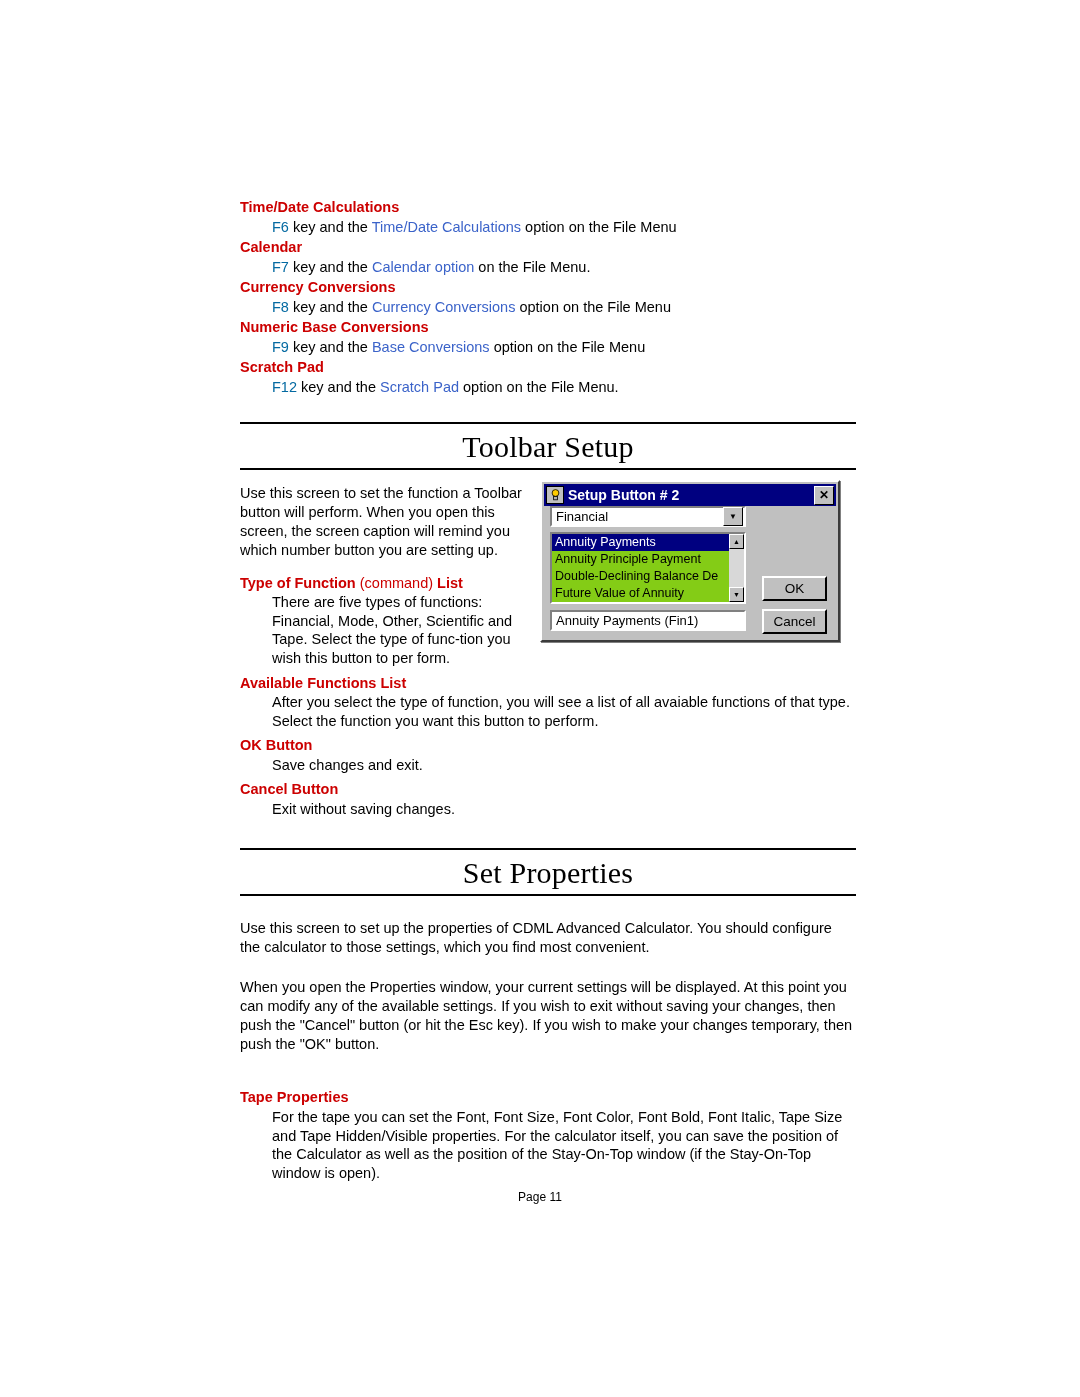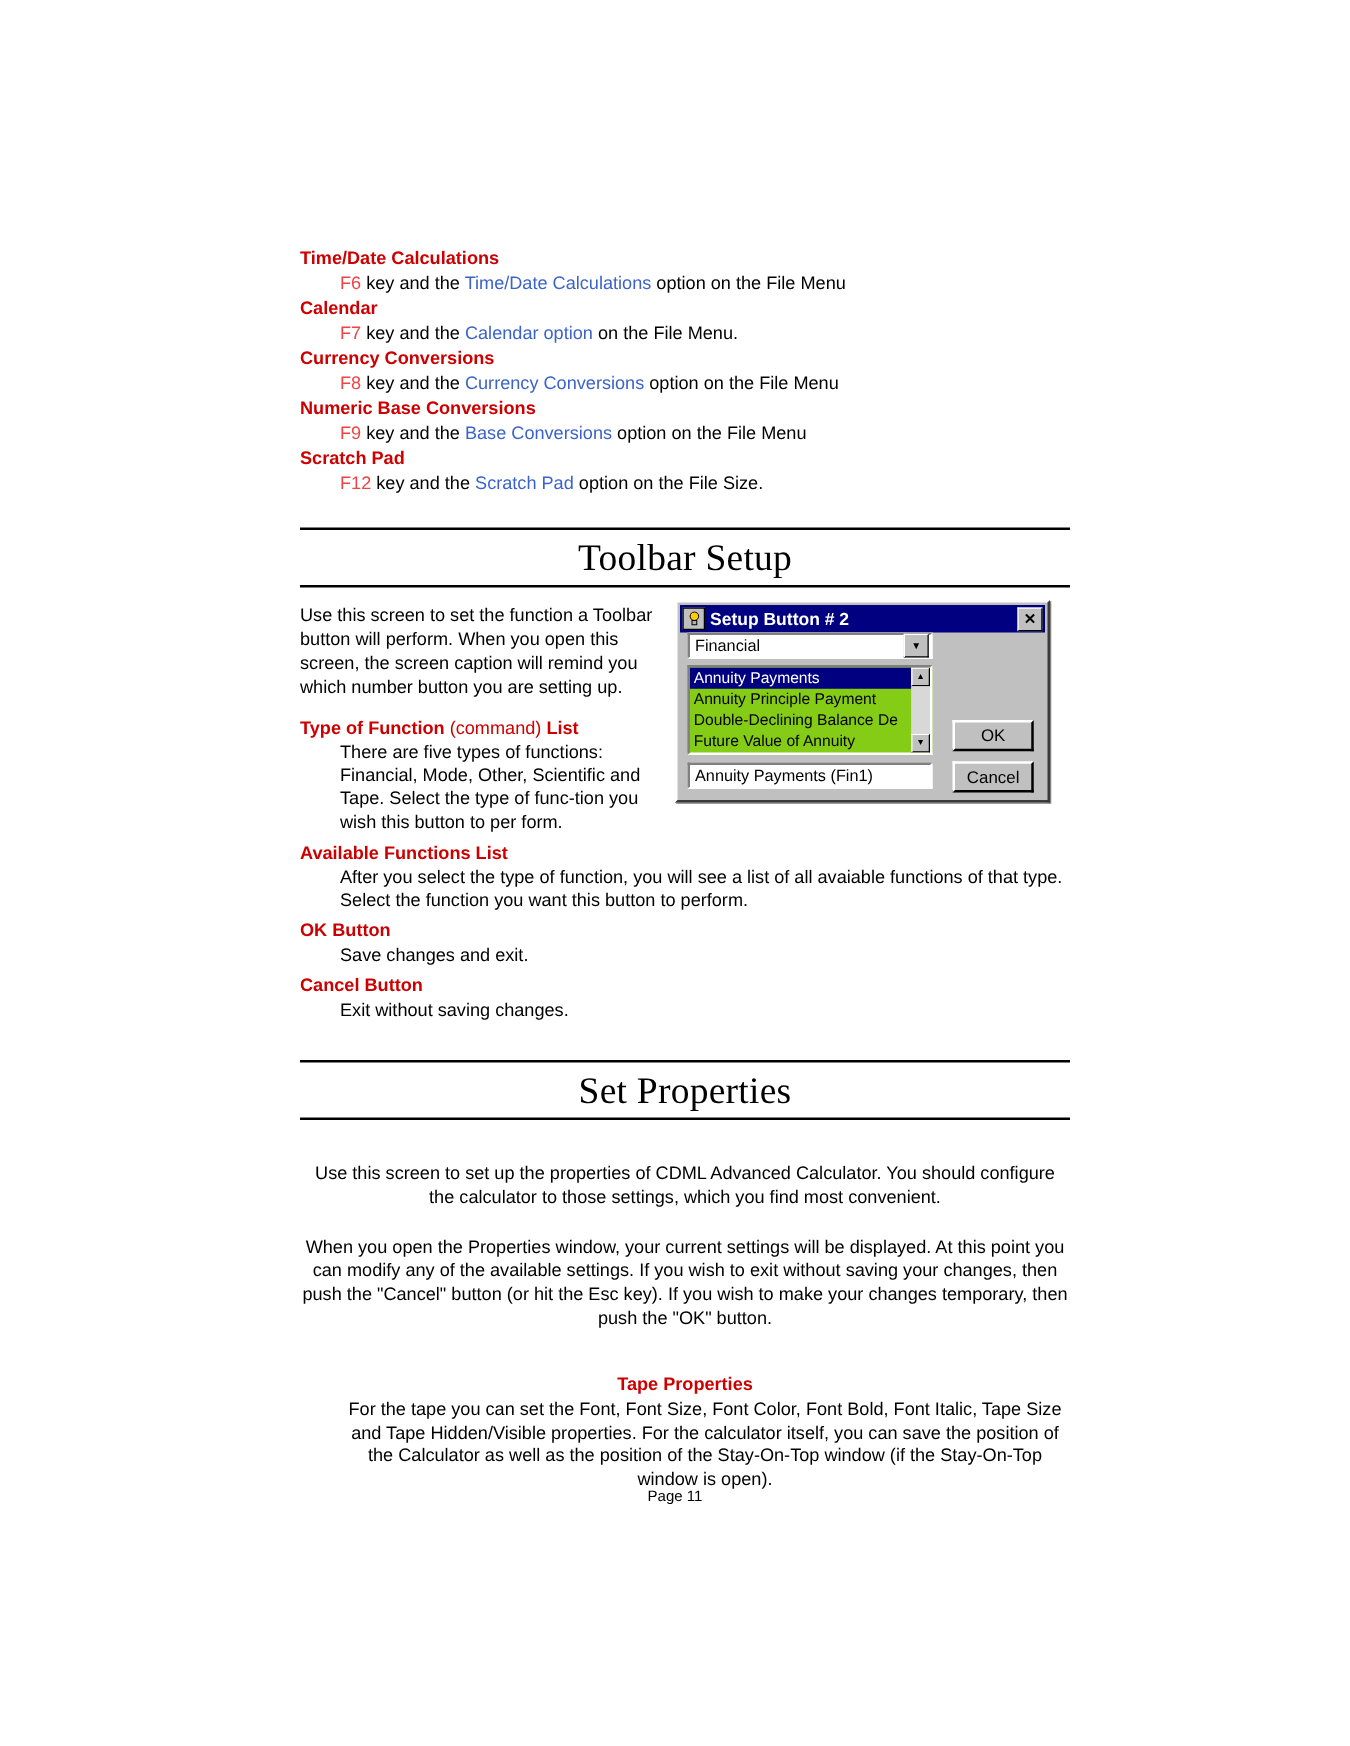--- a/index.html
+++ b/index.html
@@ -35,21 +35,21 @@
     font-size: 14.5px;
     line-height: 1.28;
     margin-top: 2px;
   }
   .def {
     font-size: 14.5px;
     line-height: 1.28;
     margin-left: 32px;
     margin-top: 1px;
   }
-  .kw { color: #ef4444; }
+  .kw { color: #0369a1; }
   .kw2 { color: #3b63c9; }
 
   
   .rule-block {
     margin-top: 26px;
     width: 616px;
   }
   .rule {
     height: 2px;
     background: #000;
@@ -231,21 +231,21 @@
       <div class="term">Calendar</div>
       <div class="def"><span class="kw">F7</span><span> key and the </span><span class="kw2">Calendar option</span><span> on the File Menu.</span></div>
 
       <div class="term">Currency Conversions</div>
       <div class="def"><span class="kw">F8</span><span> key and the </span><span class="kw2">Currency Conversions</span><span> option on the File Menu</span></div>
 
       <div class="term">Numeric Base Conversions</div>
       <div class="def"><span class="kw">F9</span><span> key and the </span><span class="kw2">Base Conversions</span><span> option on the File Menu</span></div>
 
       <div class="term">Scratch Pad</div>
-      <div class="def"><span class="kw">F12</span><span> key and the </span><span class="kw2">Scratch Pad</span><span> option on the File Size.</span></div>
+      <div class="def"><span class="kw">F12</span><span> key and the </span><span class="kw2">Scratch Pad</span><span> option on the File Menu.</span></div>
     </div>
 
     <div class="rule-block">
       <div class="rule"></div>
       <div class="sec-title">Toolbar Setup</div>
       <div class="rule"></div>
     </div>
 
     <div class="two-col">
       <div class="left-col">Use this screen to set the function a Toolbar button will perform.  When you open this screen, the screen caption will remind you which number button you are setting up.</div>
@@ -312,21 +312,21 @@
         <div class="def">Exit without saving changes.</div>
       </div>
     </div>
 
     <div class="rule-block" style="margin-top:30px;">
       <div class="rule"></div>
       <div class="sec-title">Set Properties</div>
       <div class="rule"></div>
     </div>
 
-    <div style="margin-top:34px;text-align:center;">
+    <div style="margin-top:23px;">
       <div class="para-wide">Use this screen to set up the properties of CDML Advanced Calculator.  You should configure the calculator to those settings, which you find most convenient.</div>
       <div class="spacer-sm"></div>
       <div class="para-wide" style="margin-top:12px;">When you open the Properties window, your current settings will be displayed.  At this point you can modify any of the available settings.   If you wish to exit without saving your changes, then push the "Cancel"  button (or hit the Esc key).  If you wish to make your changes temporary, then push the "OK" button.</div>
       <div class="spacer-sm"></div>
 
       <div style="margin-top:26px;">
         <div class="term">Tape Properties</div>
         <div class="def">For the tape you can set the Font, Font Size, Font Color, Font Bold, Font Italic, Tape Size and Tape Hidden/Visible properties.  For the calculator itself, you can save the position of the Calculator as well as the position of the Stay-On-Top window (if the Stay-On-Top window is open).</div>
       </div>
     </div>

